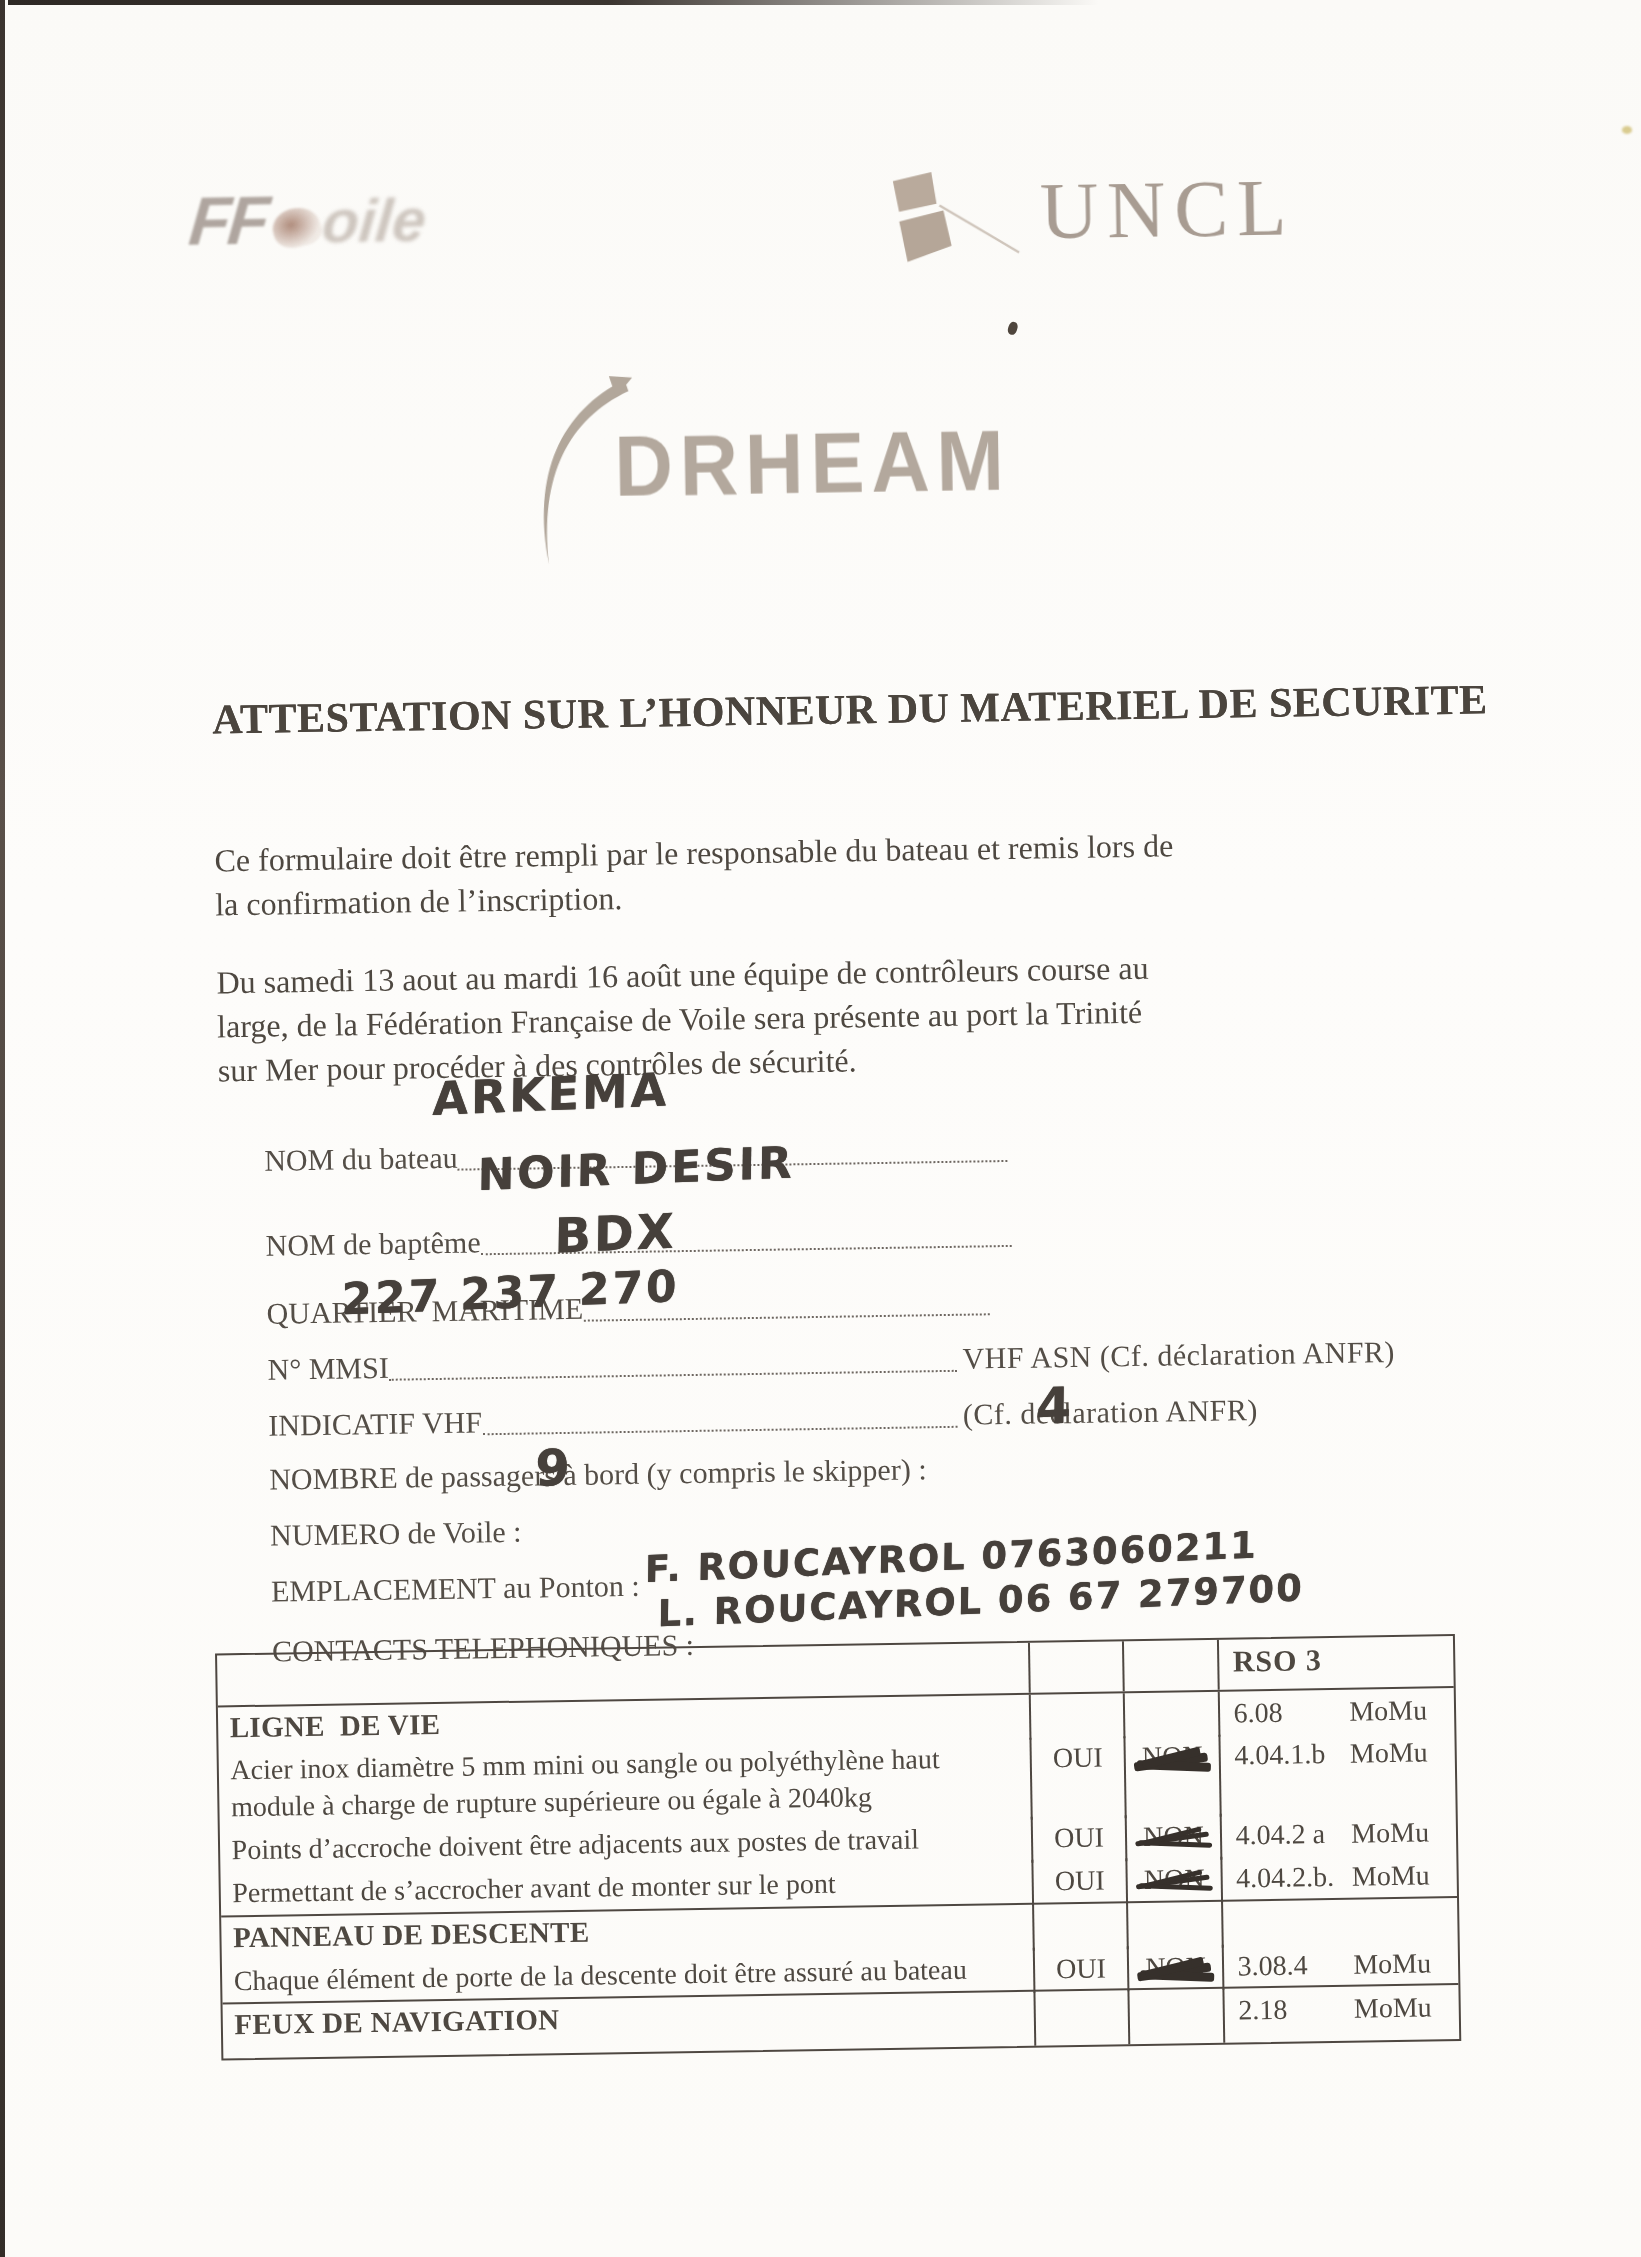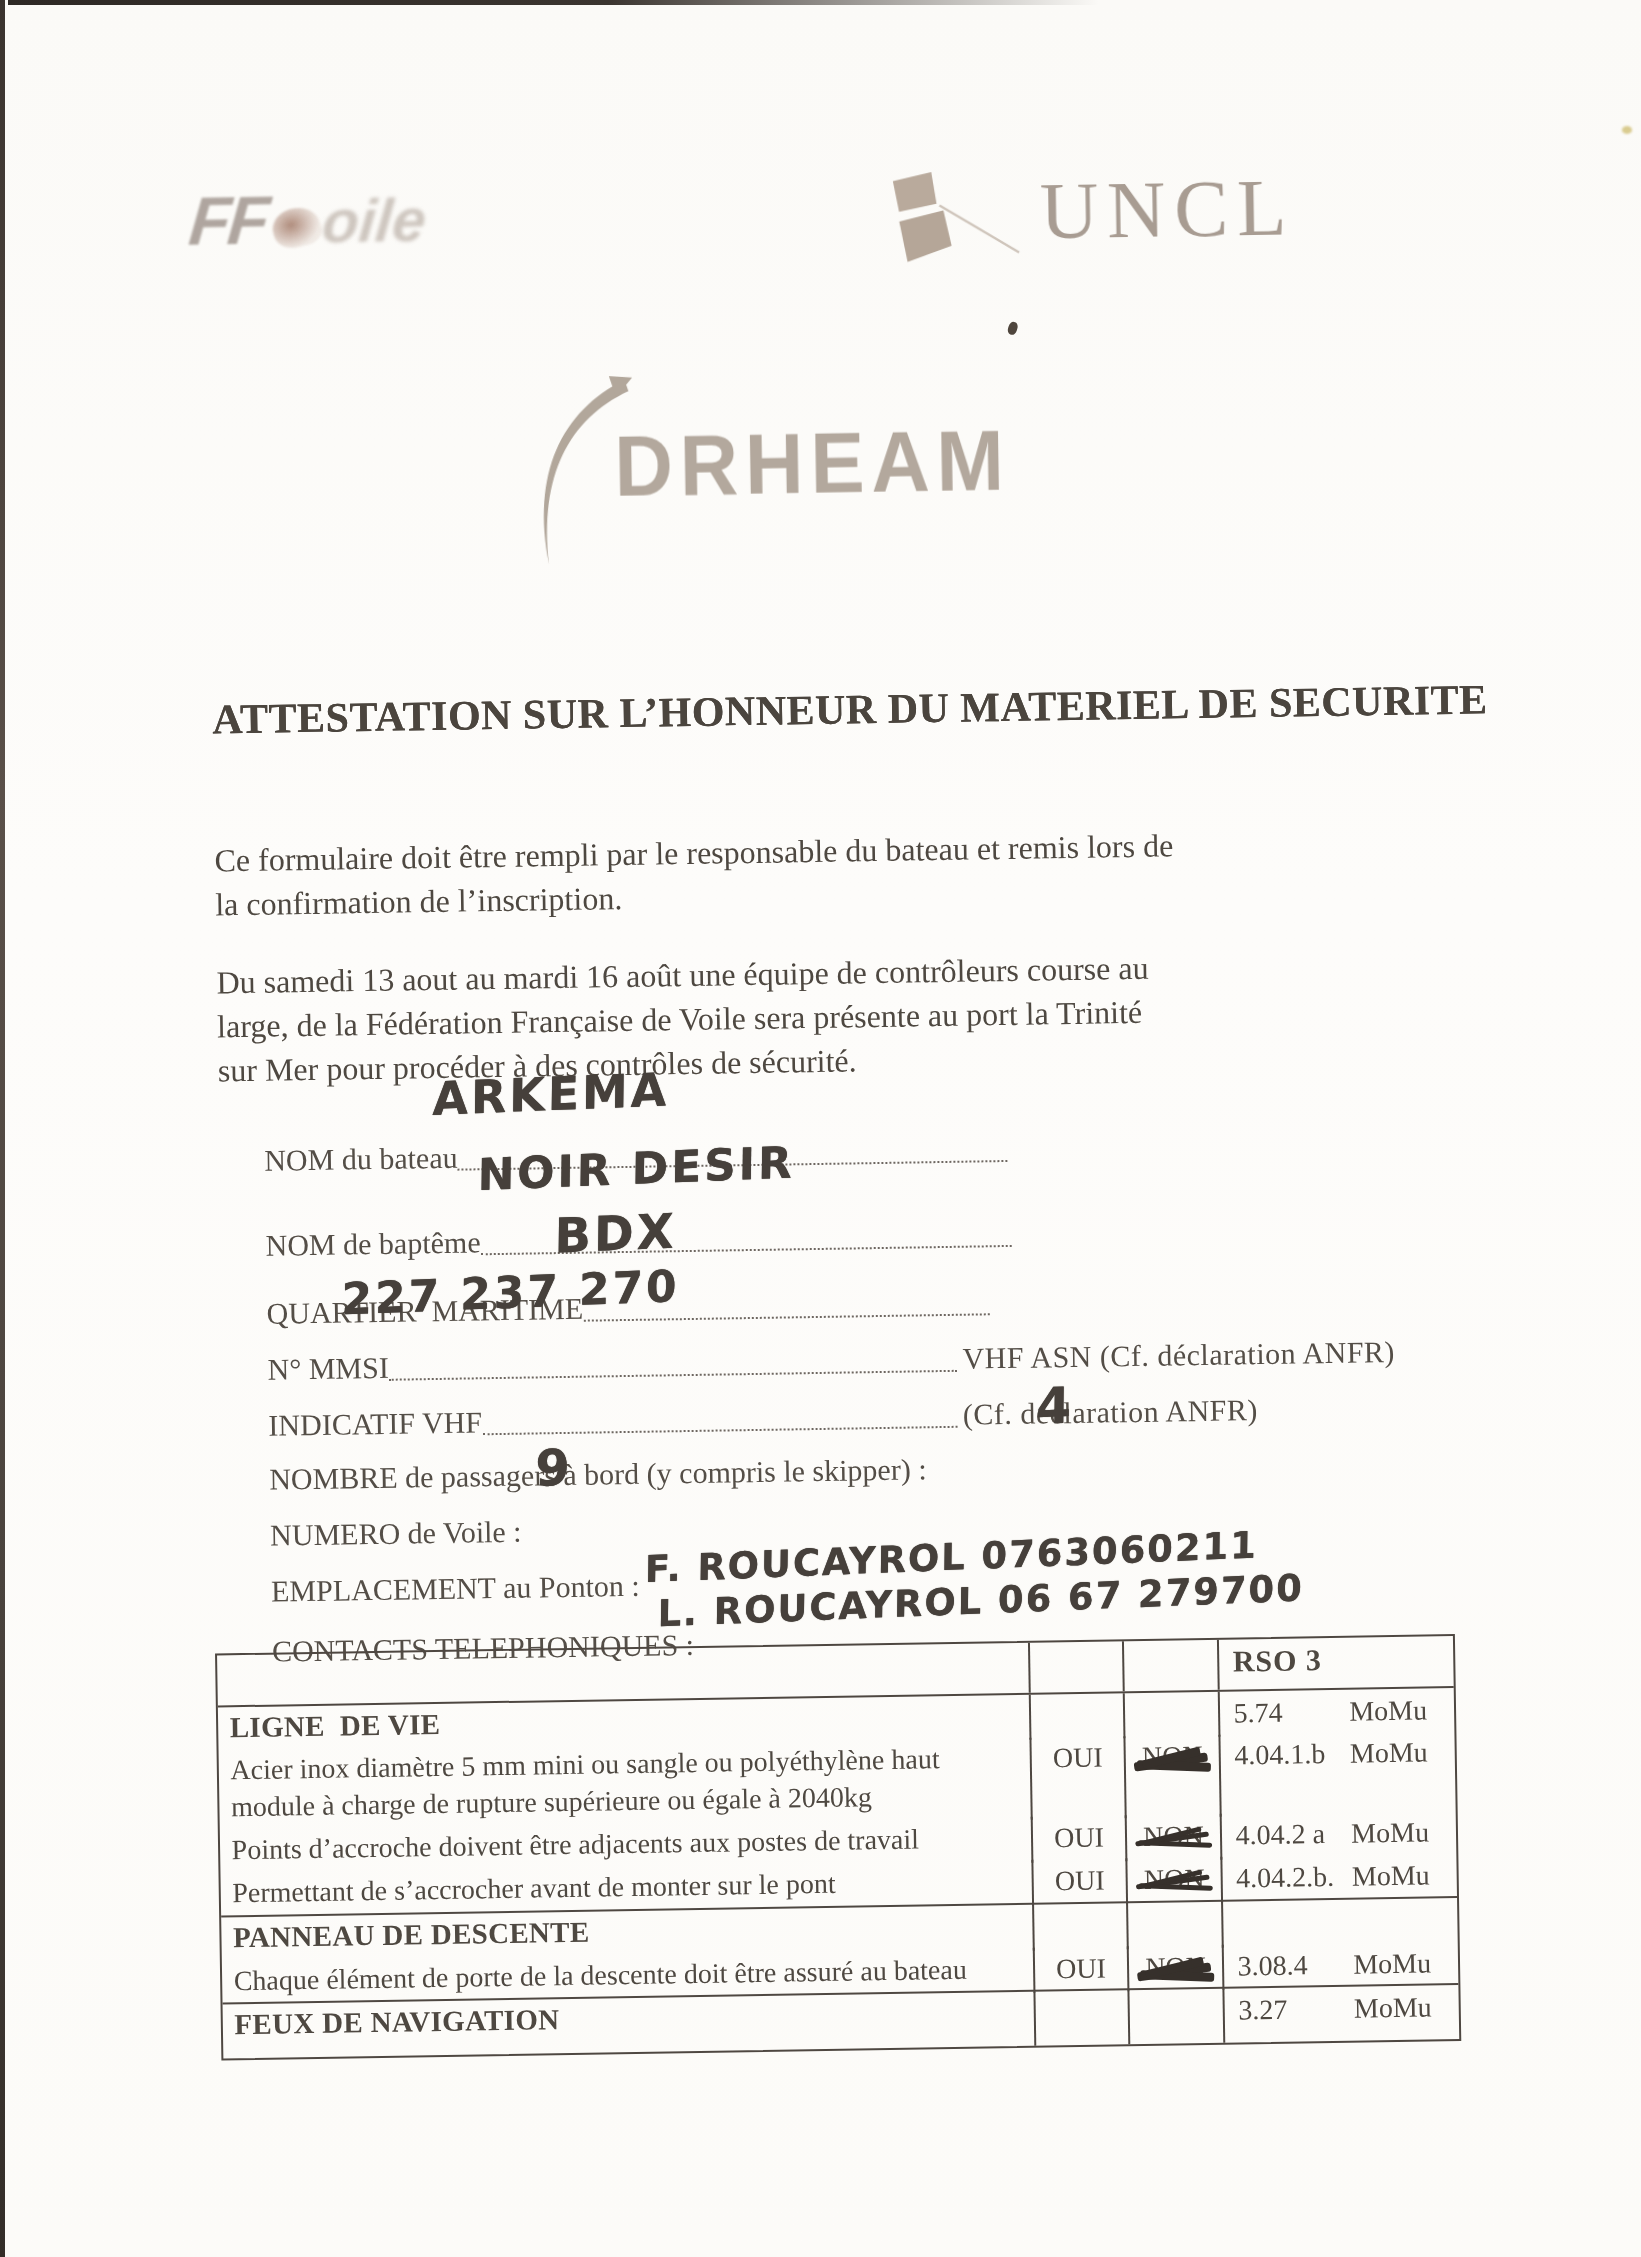--- a/index.html
+++ b/index.html
@@ -171,21 +171,21 @@
         <div class="td c-oui"></div>
         <div class="td c-non"></div>
         <div class="td c-rso">RSO 3</div>
       </div>
 
       <div class="trow">
         <div class="td c-desc tsec">LIGNE  DE VIE</div>
         <div class="td c-oui"></div>
         <div class="td c-non"></div>
         <div class="td c-rso">
-          <span>5.74</span>
+          <span>6.08</span>
           <span>MoMu</span>
         </div>
       </div>
 
       <div class="trow">
         <div class="td c-desc">Acier inox diamètre 5 mm mini ou sangle ou polyéthylène haut module à charge de rupture supérieure ou égale à 2040kg</div>
         <div class="td c-oui">OUI</div>
         <div class="td c-non">
           <span class="nonw"><span>NON</span><span class="scr heavy">
                 <i></i>
@@ -252,21 +252,21 @@
           <span>3.08.4</span>
           <span>MoMu</span>
         </div>
       </div>
 
       <div class="trow feux-row">
         <div class="td c-desc tsec">FEUX DE NAVIGATION</div>
         <div class="td c-oui"></div>
         <div class="td c-non"></div>
         <div class="td c-rso">
-          <span>3.27</span>
+          <span>2.18</span>
           <span>MoMu</span>
         </div>
       </div>
 
     </div>
   </div>
 </div>
 
 
 </body></html>

